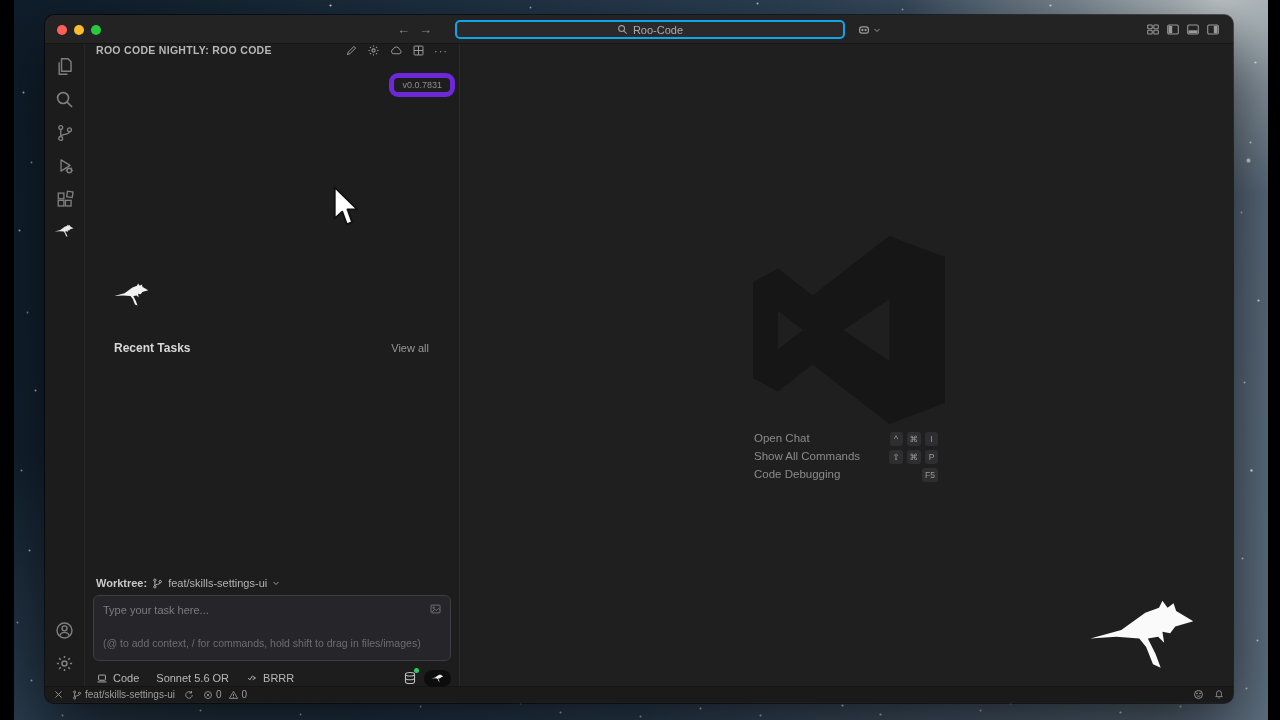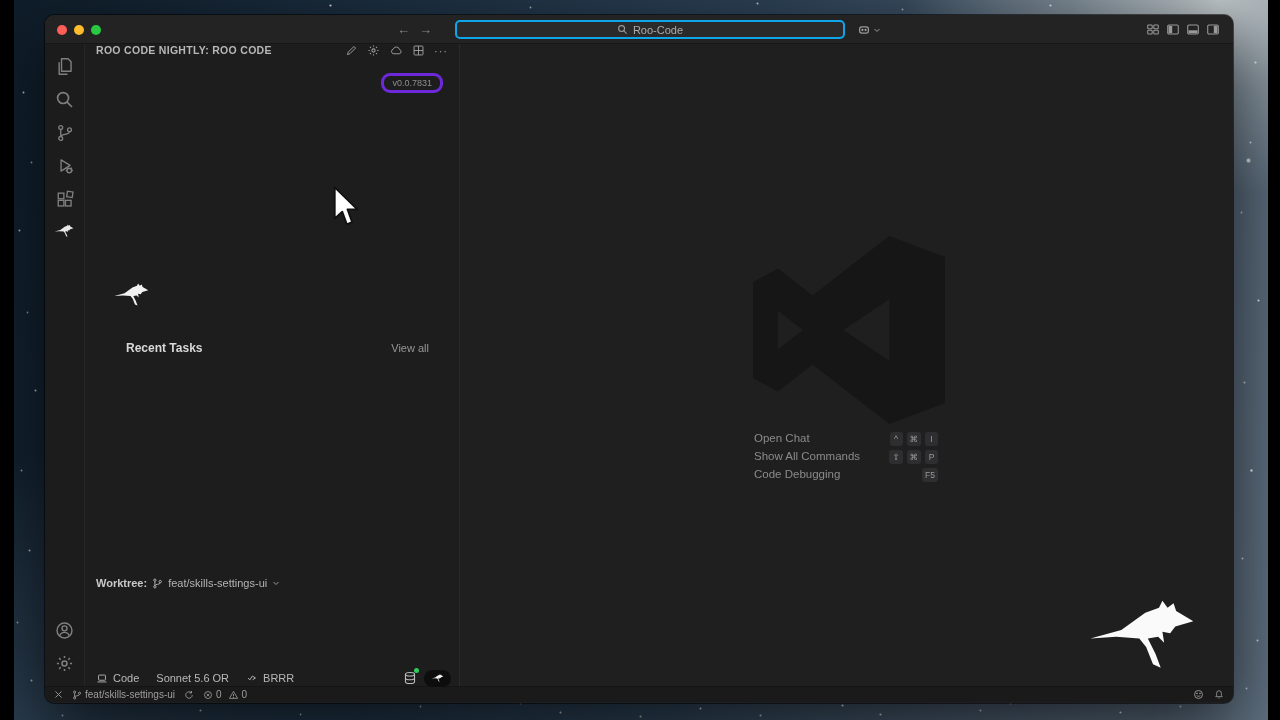--- a/index.html
+++ b/index.html
@@ -68,24 +68,24 @@
   .ab-item.active { color:#e8e8e8; }
   .ab-spacer { flex:1; }
   .sidebar { position:relative; width:375px; background:#1d1d1d; border-right:1px solid #2a2a2a; }
   .editor { position:relative; flex:1; background:#1f1f20; }
 
   
   .sidebar-header { display:flex; align-items:flex-start; height:22px; padding:0 11px; }
   .sidebar-title { flex:1; font-size:10.5px; font-weight:600; letter-spacing:.3px; color:#b8b8b8; }
   .sidebar-actions { display:flex; gap:9px; align-items:center; color:#9b9b9b; }
   .sidebar-actions .more { font-size:11px; letter-spacing:1px; line-height:10px; }
-  .version-badge { position:absolute; right:16px; top:29px; font-size:9px; color:#8e8e8e;
-    border:3px solid #6d28d9; border-radius:9px; padding:2px 8px; }
+  .version-badge { position:absolute; right:4px; top:29px; font-size:9px; color:#8e8e8e;
+    border:5px solid #6d28d9; border-radius:9px; padding:2px 8px; }
   .roo-logo-small { position:absolute; left:28px; top:239px; }
-  .recent-row { position:absolute; left:29px; right:30px; top:297px; display:flex; align-items:baseline;margin-left:12px; }
+  .recent-row { position:absolute; left:29px; right:30px; top:297px; display:flex; align-items:baseline; }
   .recent-title { flex:1; font-size:12px; font-weight:700; color:#d8d8d8; }
   .view-all { font-size:11px; color:#969696; }
   .worktree-row { position:absolute; left:11px; top:533px; display:flex; align-items:center; gap:5px;
     font-size:11px; color:#b4b4b4; }
   .worktree-label { font-weight:700; color:#c9c9c9; }
   .task-input { position:absolute; left:8px; right:8px; top:551px; height:66px;
     background:#26262a; border:1px solid #3e3e42; border-radius:6px; padding:8px 9px; }
   .task-placeholder { font-size:11px; color:#7b7b80; }
   .task-hint { position:absolute; left:9px; bottom:11px; right:26px; font-size:10.5px; color:#6d6d72; }
   .input-image-btn { position:absolute; right:8px; top:7px; color:#77777c; }
@@ -307,20 +307,31 @@
               </svg>
           </span>
           <span>feat/skills-settings-ui</span>
           <span>
             <svg width="8" height="8" viewBox="0 0 16 16" fill="none" stroke="#9a9a9a" stroke-width="2">
                 <path d="M3 6 L8 11 L13 6"></path>
               </svg>
           </span>
         </div>
 
+        <div class="task-input">
+          <div class="task-placeholder">Type your task here...</div>
+          <span class="input-image-btn">
+            <svg width="13" height="12" viewBox="0 0 16 16" fill="none" stroke="currentColor" stroke-width="1.2" stroke-linejoin="round">
+              <rect x="2" y="2.8" width="12" height="10.4" rx="1.2"></rect>
+                <circle cx="5.6" cy="6.2" r="1.1"></circle>
+                <path d="M3.2 12 L7 8.2 L9 10.2 L12 7.2 L13.8 9"></path>
+              </svg>
+          </span>
+          <div class="task-hint">(@ to add context, / for commands, hold shift to drag in files/images)</div>
+        </div>
 
         <div class="controls-row">
           <span class="ctrl">
             <span>
               <svg width="12" height="11" viewBox="0 0 16 16" fill="none" stroke="#b9b9b9" stroke-width="1.3">
                 <rect x="3" y="3" width="10" height="7.5" rx="1"></rect>
                   <path d="M1.5 13 H14.5"></path>
                 </svg>
             </span>
             <span>Code</span>

